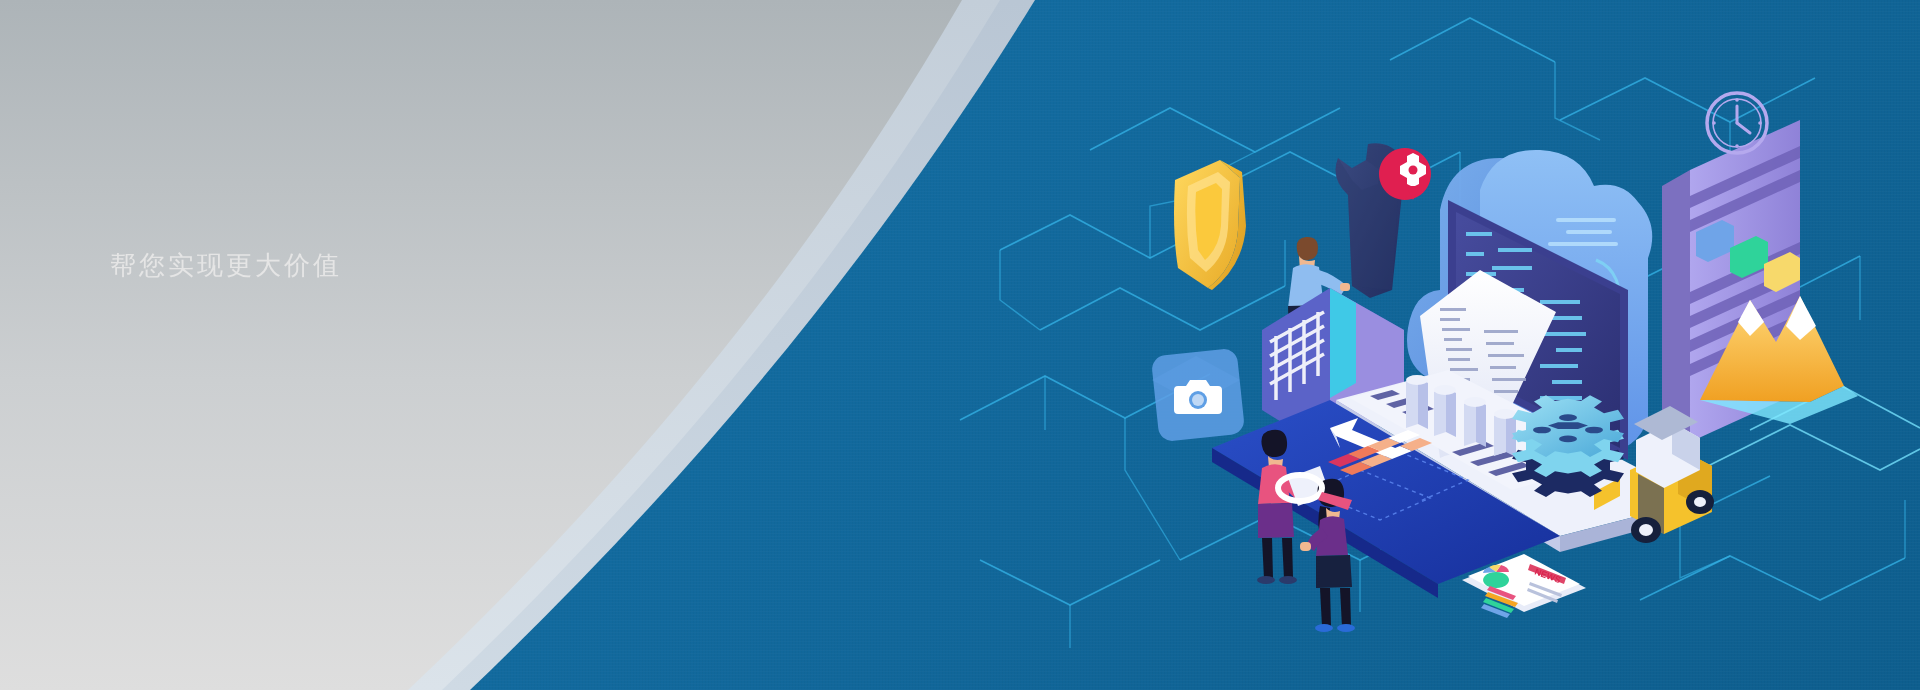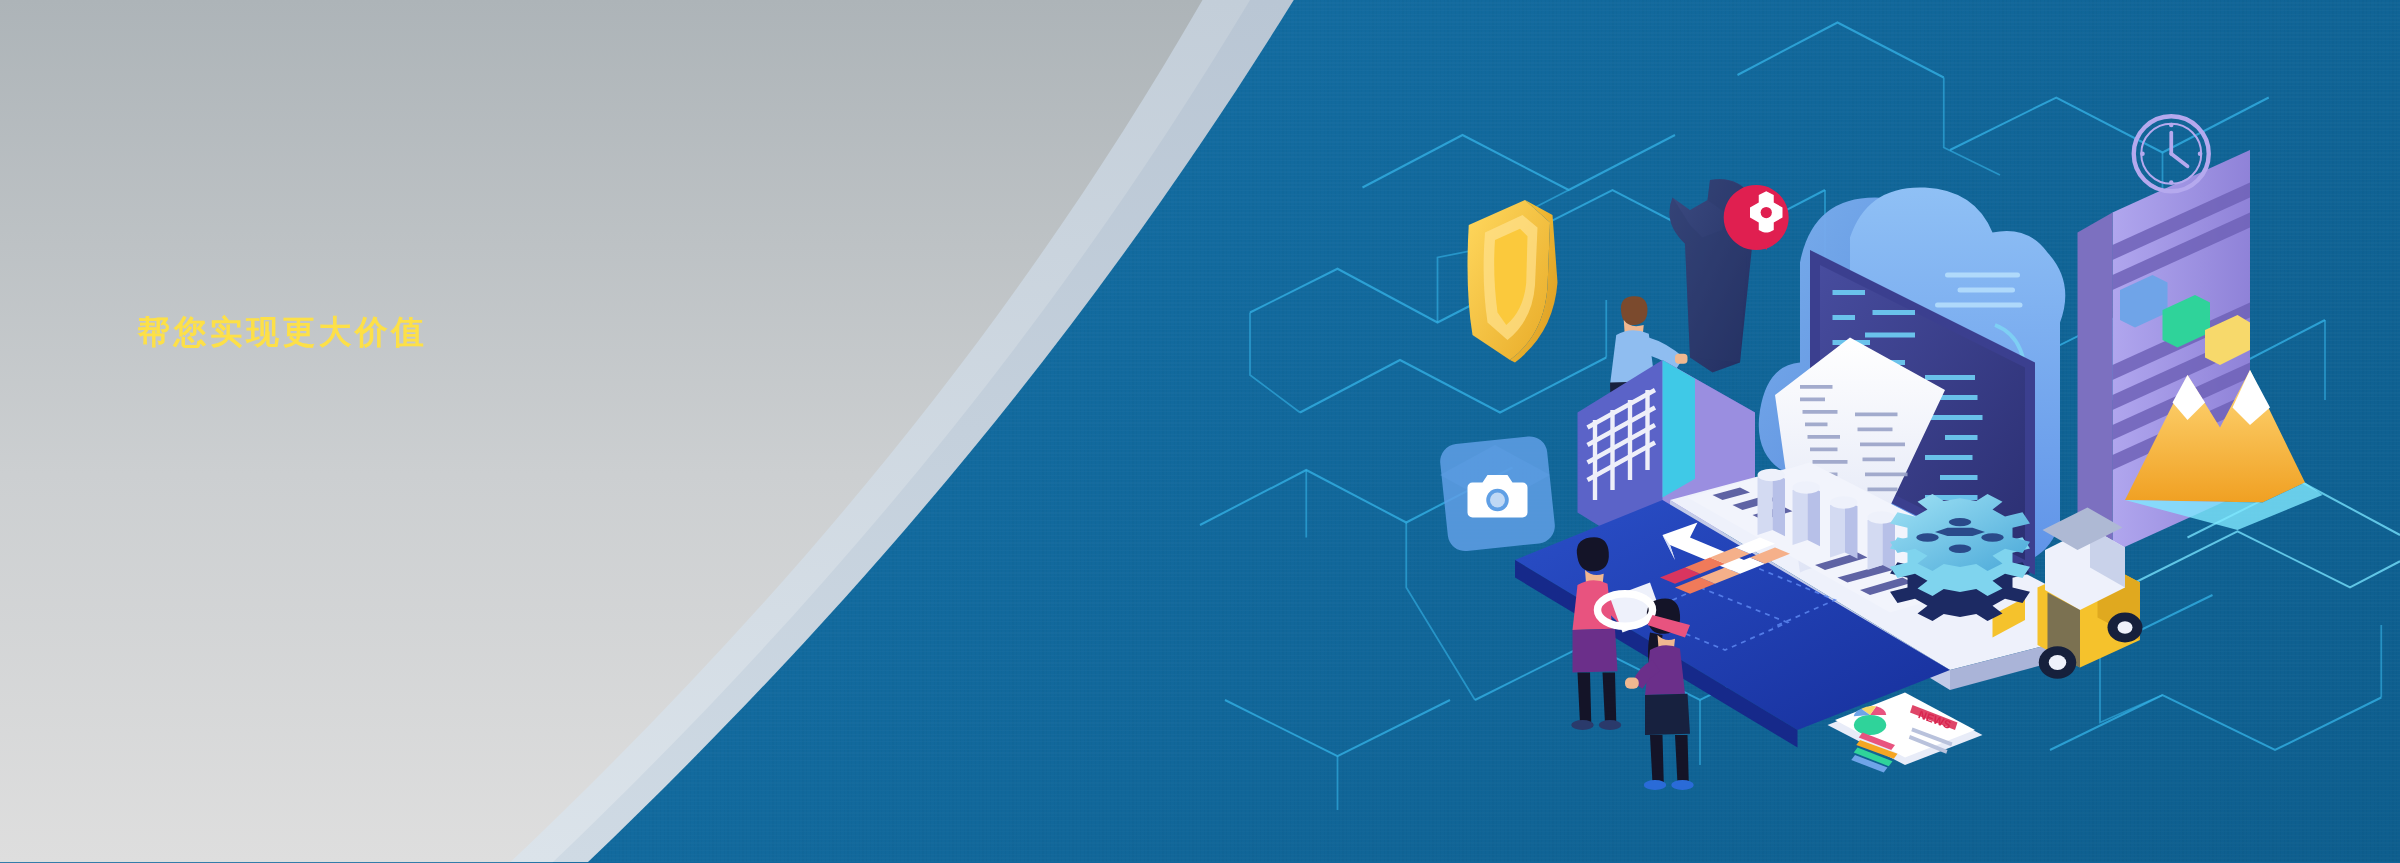--- a/index.html
+++ b/index.html
@@ -48,23 +48,23 @@
     font-size:58px;
     font-weight:700;
     letter-spacing:2px;
     color:#19699c;
     line-height:1.15;
     white-space:nowrap;
   }
   .subhead{
     margin-top:38px;
     font-size:26px;
-    font-weight:700;
+    font-weight:400;
     letter-spacing:3px;
-    color:#fde047;
+    color:#e5e5e5;
   }
 
   .illus{ position:absolute; left:0; top:0; width:1920px; height:690px; pointer-events:none; }
 </style>
 </head>
 <body>
 
 <div id="banner">
 
   <div class="blue-field"></div>

